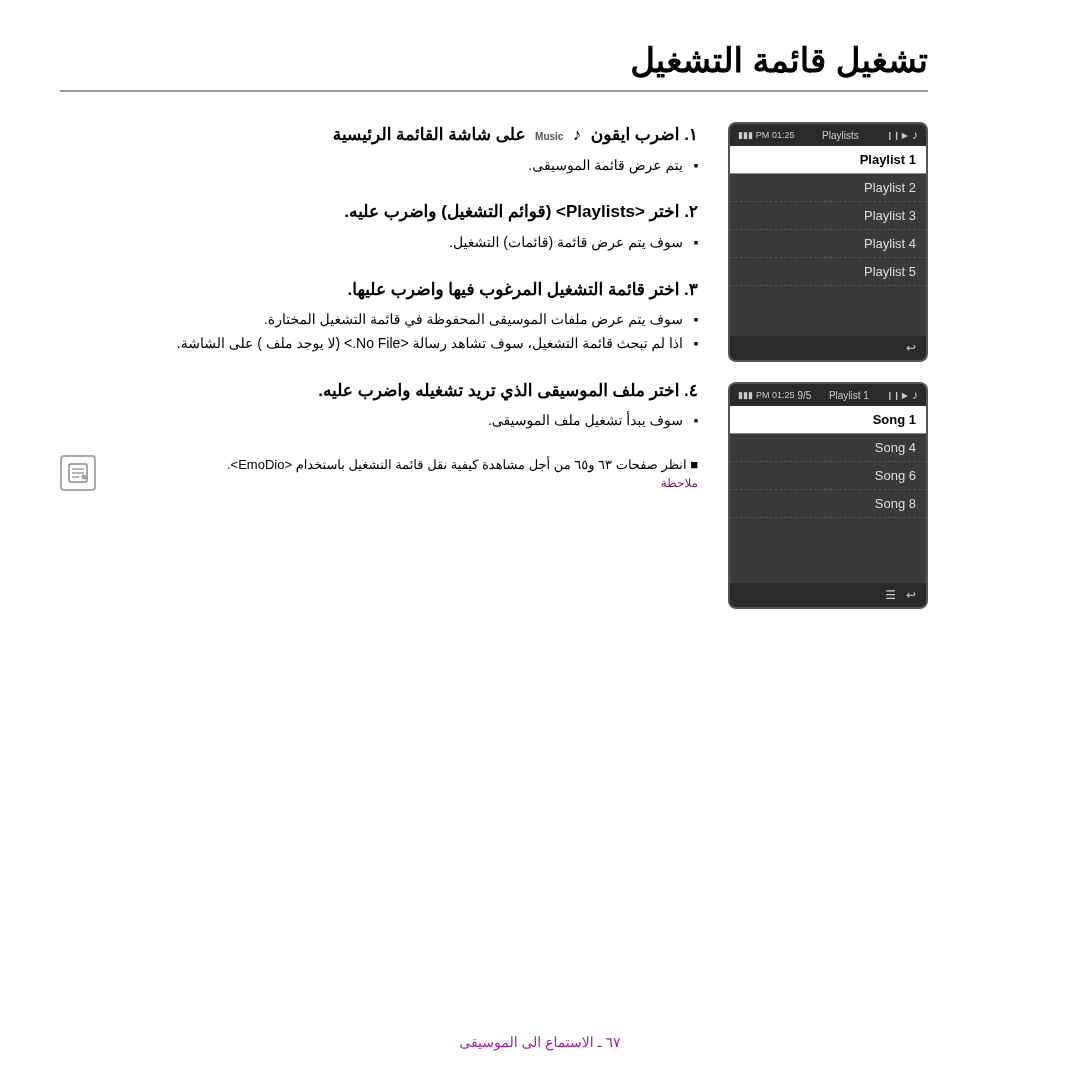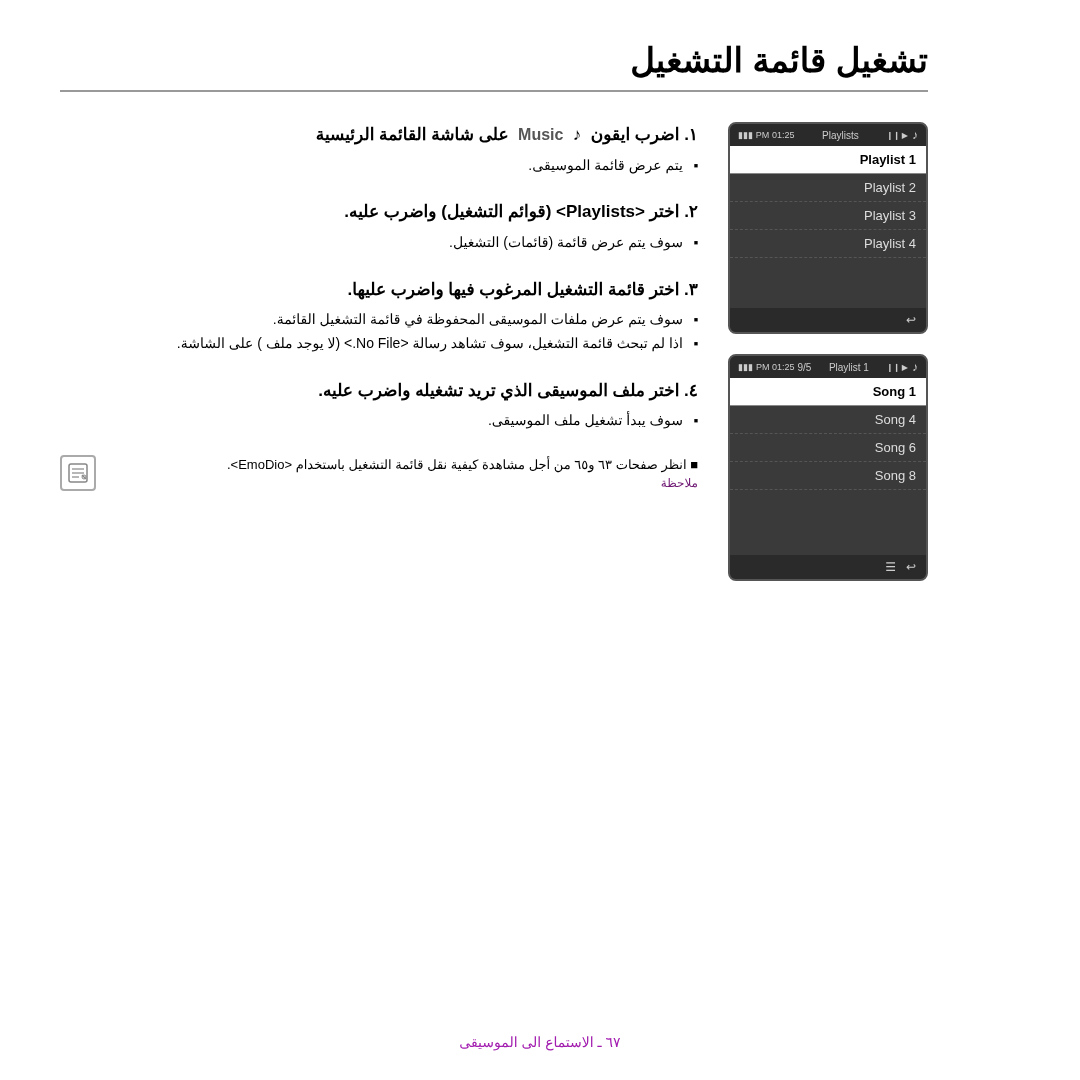--- a/index.html
+++ b/index.html
@@ -259,20 +259,21 @@
           <div style="display:flex;align-items:center;gap:3px;">
             <span class="header-time">01:25 PM</span>
             <span class="battery-icon">▮▮▮</span>
           </div>
         </div>
         <div class="screen-list">
           <div class="screen-list-item selected">Playlist 1</div>
           <div class="screen-list-item">Playlist 2</div>
           <div class="screen-list-item">Playlist 3</div>
           <div class="screen-list-item">Playlist 4</div>
+          <div class="screen-list-item">Playlist 5</div>
           <div style="height:50px; background:#3a3a3a;"></div>
         </div>
         <div class="screen-footer">
           <span class="footer-icon">↩</span>
         </div>
       </div>
 
       <div class="device-screen">
         <div class="screen-header-song">
           <div class="screen-header-left">
@@ -301,33 +302,33 @@
           <span class="footer-icon">☰</span>
         </div>
       </div>
 
     </div>
 
     <div class="instructions-col">
 
       <div class="step">
         <div class="step-title">
-          <span>١. اضرب <strong>ايقون</strong> &nbsp;♪&nbsp; <span style="font-size:16px;color:#555;">Music</span> &nbsp;على شاشة القائمة الرئيسية</span>
+          <span>١. اضرب <strong>ايقون</strong> &nbsp;♪&nbsp; <span style="font-size:10px;color:#555;">Music</span> &nbsp;على شاشة القائمة الرئيسية</span>
         </div>
         <div class="step-bullet">يتم عرض قائمة الموسيقى.</div>
       </div>
 
       <div class="step">
         <div class="step-title">٢. اختر &lt;Playlists&gt; (قوائم التشغيل) واضرب عليه.</div>
         <div class="step-bullet">سوف يتم عرض قائمة (قائمات) التشغيل.</div>
       </div>
 
       <div class="step">
         <div class="step-title">٣. اختر قائمة التشغيل المرغوب فيها واضرب عليها.</div>
-        <div class="step-bullet">سوف يتم عرض ملفات الموسيقى المحفوظة في قائمة التشغيل القائمة.</div>
+        <div class="step-bullet">سوف يتم عرض ملفات الموسيقى المحفوظة في قائمة التشغيل المختارة.</div>
         <div class="step-bullet">اذا لم تبحث قائمة التشغيل، سوف تشاهد رسالة &lt;No File.&gt; (لا يوجد ملف ) على الشاشة.</div>
       </div>
 
       <div class="step">
         <div class="step-title">٤. اختر ملف الموسيقى الذي تريد تشغيله واضرب عليه.</div>
         <div class="step-bullet">سوف يبدأ تشغيل ملف الموسيقى.</div>
       </div>
 
       <div class="note-box">
         <div style="text-align:right; flex:1;">

